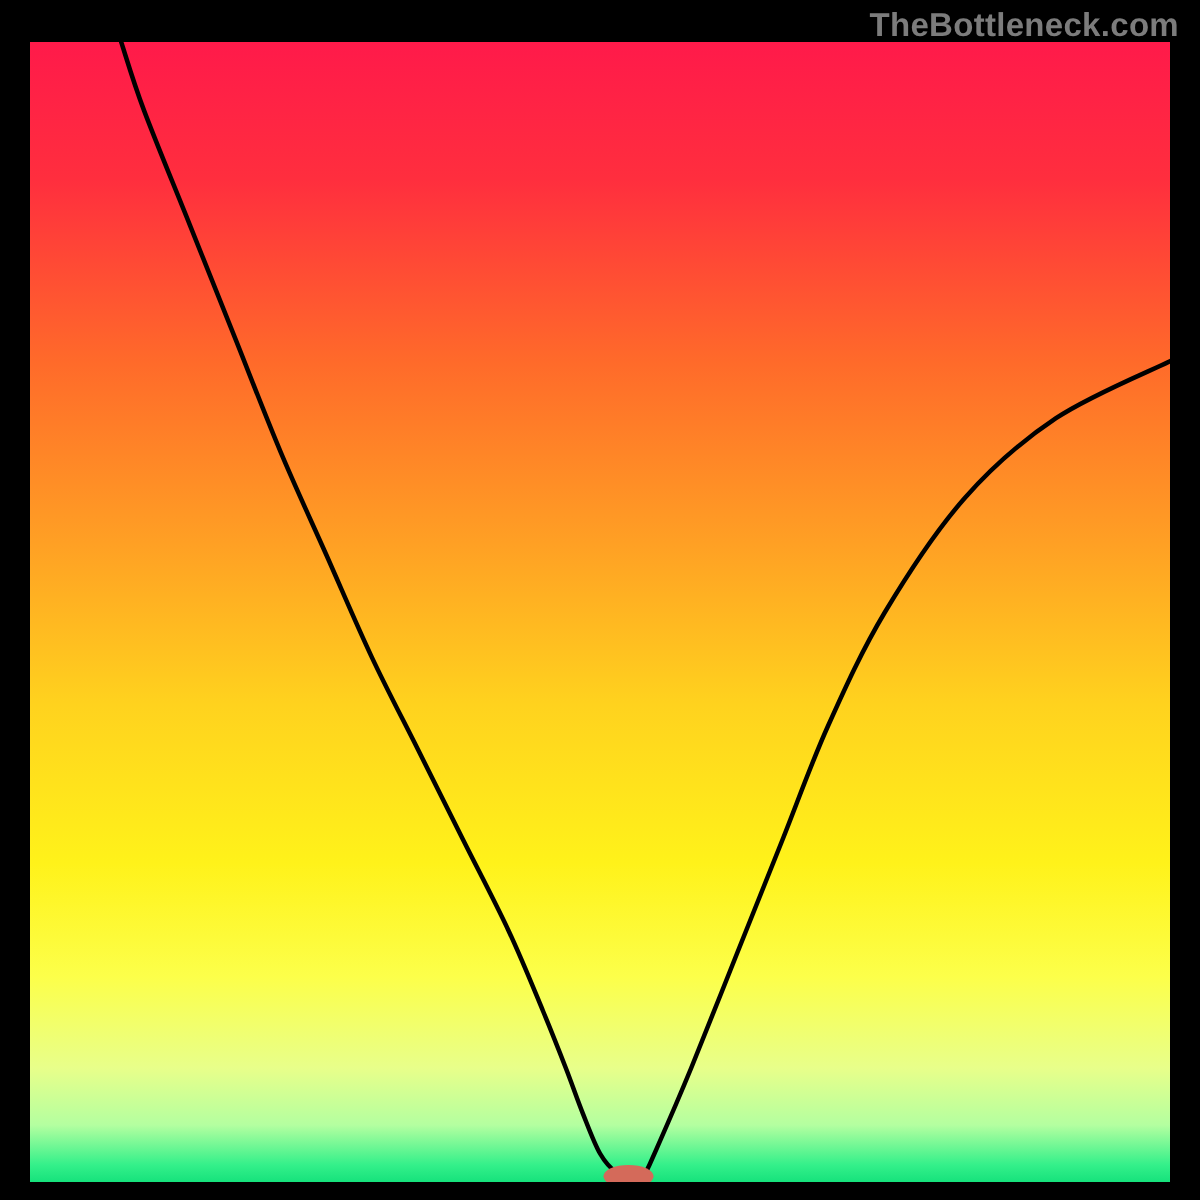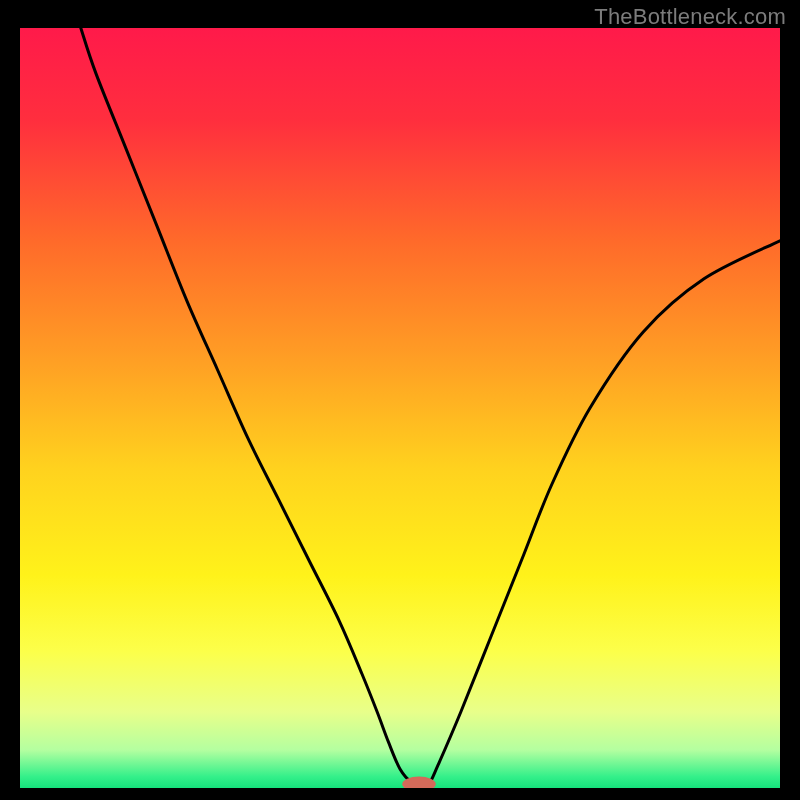--- a/index.html
+++ b/index.html
@@ -16,21 +16,21 @@
     width: 800px;
     height: 800px;
     background: #000;
   }
   .watermark {
     position: absolute;
     top: 4px;
     right: 14px;
     color: #7c7c7c;
     font-size: 22px;
-    font-weight: 400;
+    font-weight: 700;
     letter-spacing: 0.2px;
     z-index: 10;
   }
   .plot-wrap {
     position: absolute;
     left: 20px;
     top: 28px;
     width: 760px;
     height: 760px;
   }

